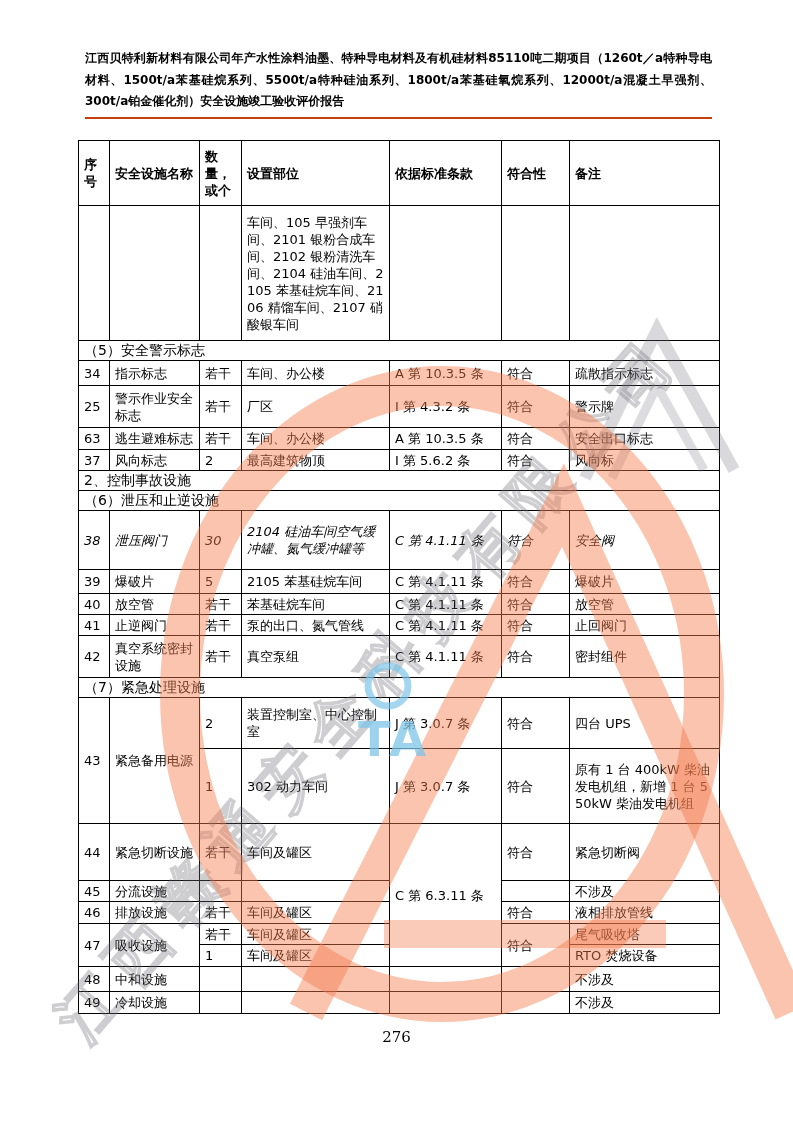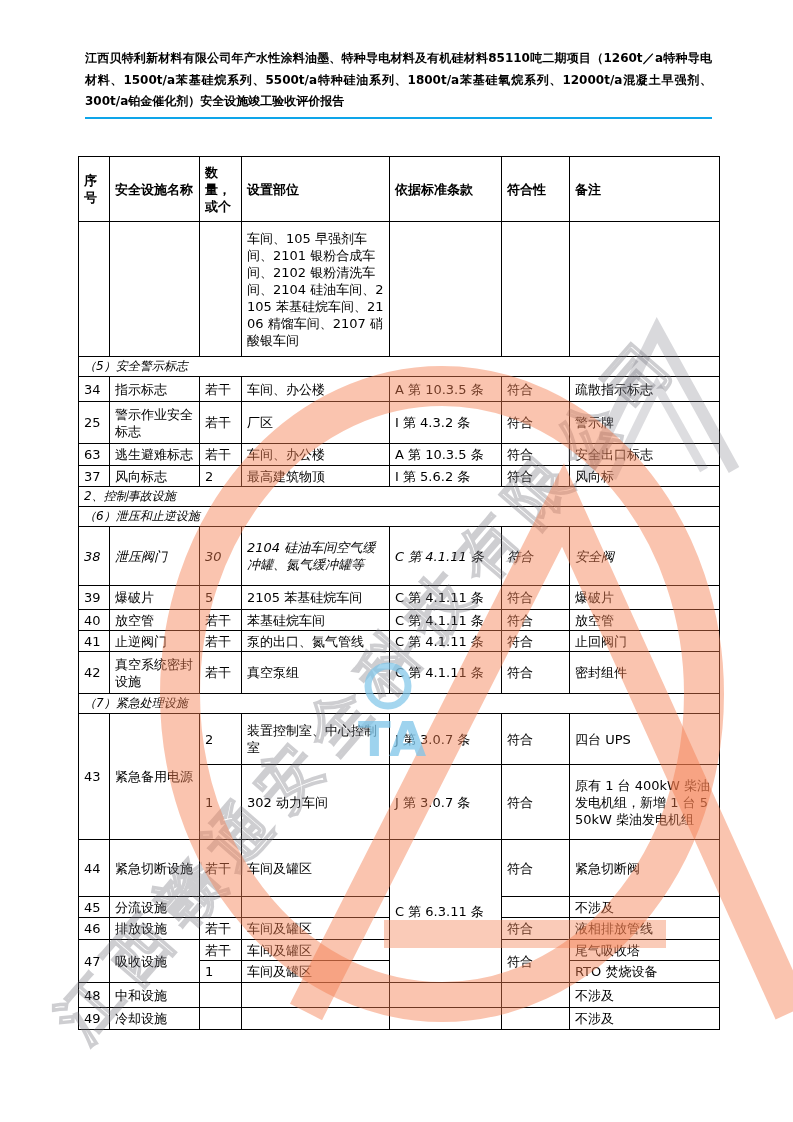--- a/index.html
+++ b/index.html
@@ -1,32 +1,32 @@
 <!DOCTYPE html>
 <html><head>
 <meta charset="utf-8">
 <style>
   html,body{margin:0;padding:0;background:#888;}
   .page{position:relative;width:793px;height:1122px;background:#ffffff;margin:0 auto;
         font-family:"DejaVu Sans",sans-serif;color:#000;overflow:hidden;}
   
   .doc-header{position:absolute;left:85px;top:48px;width:627px;
         font-size:12px;line-height:21.5px;font-weight:700;text-align:justify;
-        border-bottom:2px solid #0ea5e9;padding-bottom:4px;}
+        border-bottom:2px solid #c2410c;padding-bottom:4px;}
   .doc-number{position:absolute;right:0;bottom:6px;background:#fff;padding-left:6px;
         font-weight:700;font-size:12.5px;}
   
-  .tbl-wrap{position:absolute;left:78px;top:156px;z-index:1;}
+  .tbl-wrap{position:absolute;left:78px;top:140px;z-index:1;}
   table.safety{border-collapse:collapse;table-layout:fixed;width:641px;
         font-size:13px;line-height:17px;}
   table.safety th,table.safety td{border:1px solid #000;padding:1px 5px;
         vertical-align:middle;word-break:break-all;text-align:left;}
   table.safety th{font-weight:700;}
   td.num{text-align:center;padding:1px 2px;}
-  td.section{font-size:12px;padding-left:8px;font-style:italic;}
+  td.section{font-size:14px;padding-left:8px;}
   
   .page-number{position:absolute;left:0;top:1028px;width:100%;text-align:center;
         font-size:15px;font-family:"DejaVu Serif",serif;}
   
   .watermark{position:absolute;left:0;top:0;width:793px;height:1122px;z-index:3;
         pointer-events:none;}
 </style>
 </head>
 <body>
 
@@ -244,13 +244,14 @@
 
     <ellipse cx="442" cy="694" rx="262" ry="308" fill="none" stroke="rgba(243,124,77,0.45)" stroke-width="40"></ellipse>
 
     <path d="M 306 1012 L 563 505 L 792 1012" fill="none" stroke="rgba(243,124,77,0.45)" stroke-width="36"></path>
     <path d="M 384 934 L 666 934" fill="none" stroke="rgba(243,124,77,0.40)" stroke-width="28"></path>
 
     <circle cx="388" cy="686" r="20" fill="none" stroke="rgba(125,196,232,0.70)" stroke-width="7"></circle>
     <text x="358" y="756" font-size="48" font-weight="700" letter-spacing="2" fill="rgba(125,196,232,0.75)">TA</text>
   </svg>
 
+  <div class="page-number">276</div>
 </div>
 
 </body></html>

